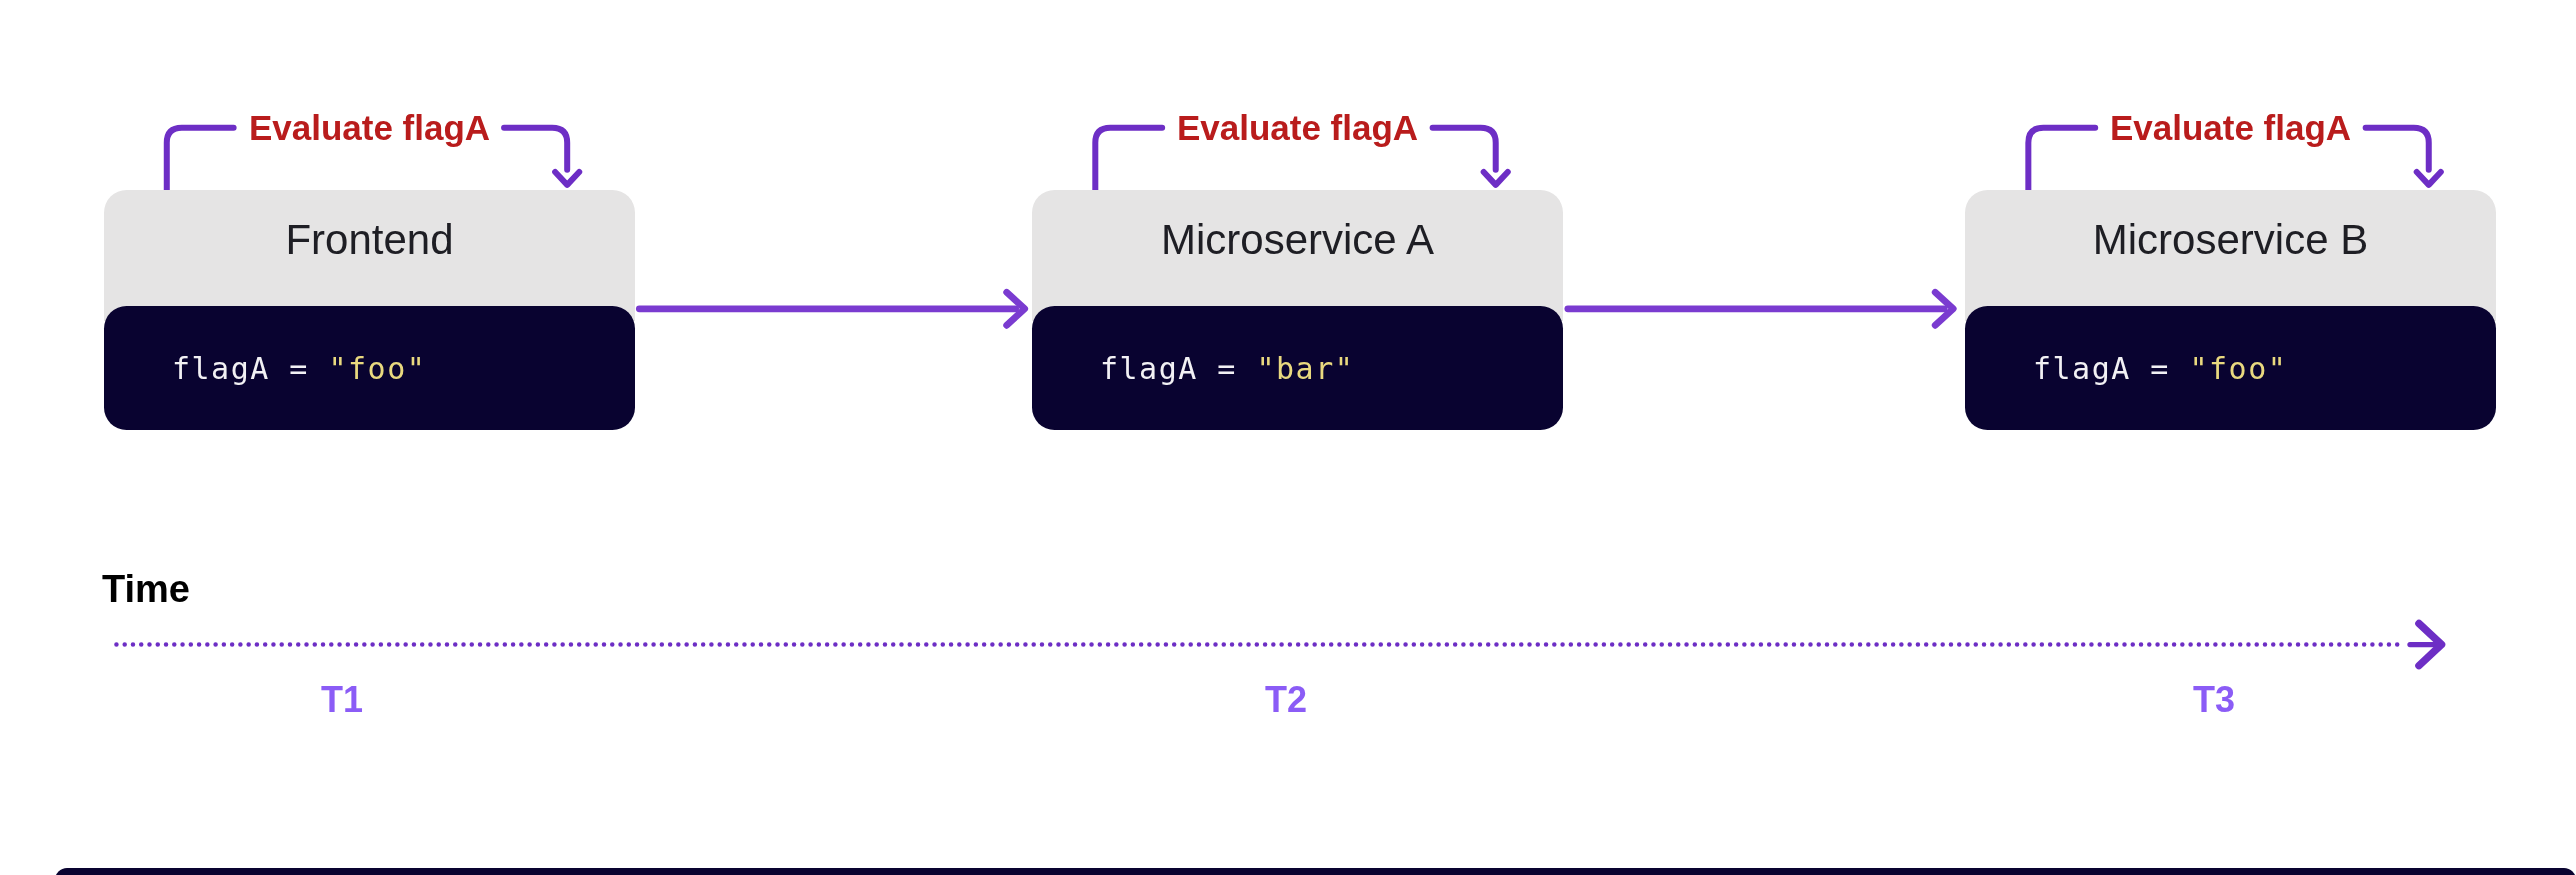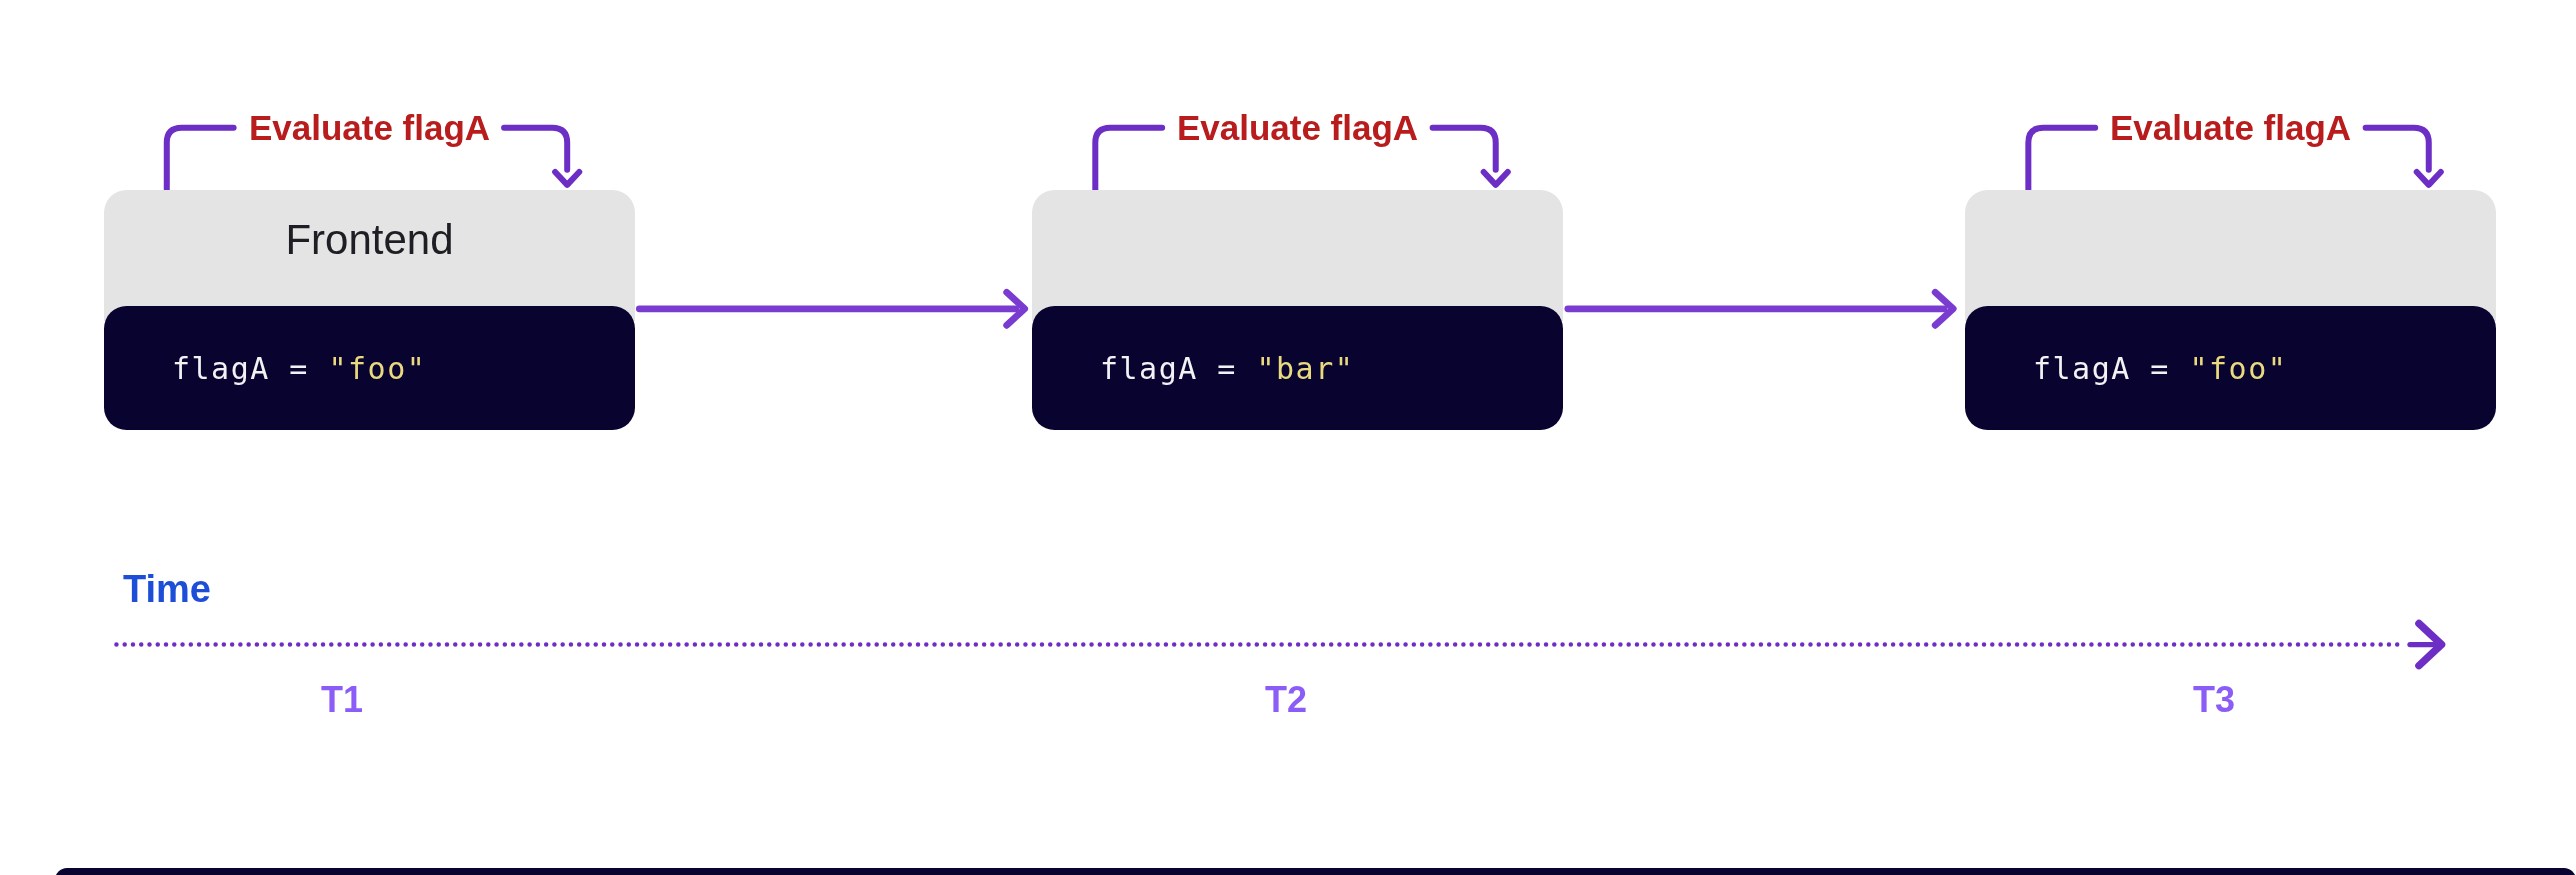--- a/index.html
+++ b/index.html
@@ -27,21 +27,21 @@
   }
   .code-keyword{color:#f2f1f4;}
   .code-value{color:#e9d97f;}
   
   .annotation-label{
     position:absolute;top:107px;width:471px;height:42px;line-height:42px;
     text-align:center;font-size:35px;font-weight:700;color:#b91c1c;
   }
   
   .time-label{
-    position:absolute;left:102px;top:568px;font-size:38px;font-weight:700;color:#1d4ed8;margin-left:21px;
+    position:absolute;left:102px;top:568px;font-size:38px;font-weight:700;color:#000000;
   }
   .tick-label{
     position:absolute;top:679px;width:150px;text-align:center;
     font-size:36px;font-weight:700;color:#8b5cf6;
   }
   
   .bottom-sliver{
     position:absolute;left:55px;top:868px;width:2521px;height:22.5px;
     background:#090330;border-radius:12px 12px 0 0;
   }
@@ -88,25 +88,27 @@
 </svg>
 
 <div class="service-box" style="left:104px;border-radius:9px;">
   <div class="box-header"></div>
   <div class="box-title">Frontend</div>
   <div class="box-code"><span class="code-keyword">flagA = </span><span class="code-value">"foo"</span></div>
 </div>
 
 <div class="service-box" style="left:1032px;">
   <div class="box-header"></div>
+  <div class="box-title">Microservice A</div>
   <div class="box-code"><span class="code-keyword">flagA = </span><span class="code-value">"bar"</span></div>
 </div>
 
 <div class="service-box" style="left:1965px;">
   <div class="box-header"></div>
+  <div class="box-title">Microservice B</div>
   <div class="box-code"><span class="code-keyword">flagA = </span><span class="code-value">"foo"</span></div>
 </div>
 
 <div class="annotation-label" style="left:134px;">Evaluate flagA</div>
 <div class="annotation-label" style="left:1062px;">Evaluate flagA</div>
 <div class="annotation-label" style="left:1995px;">Evaluate flagA</div>
 
 <div class="time-label">Time</div>
 <div class="tick-label" style="left:267px;">T1</div>
 <div class="tick-label" style="left:1211px;">T2</div>

